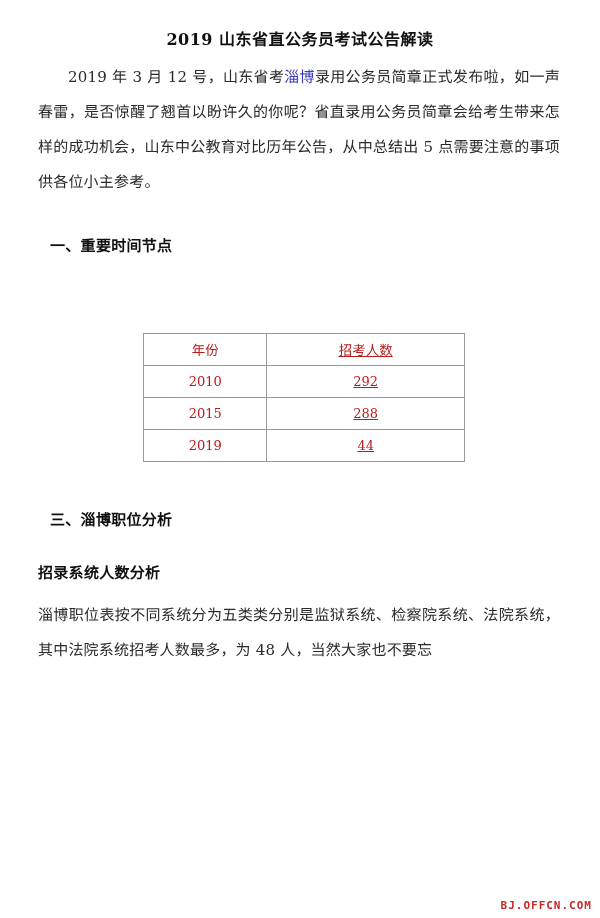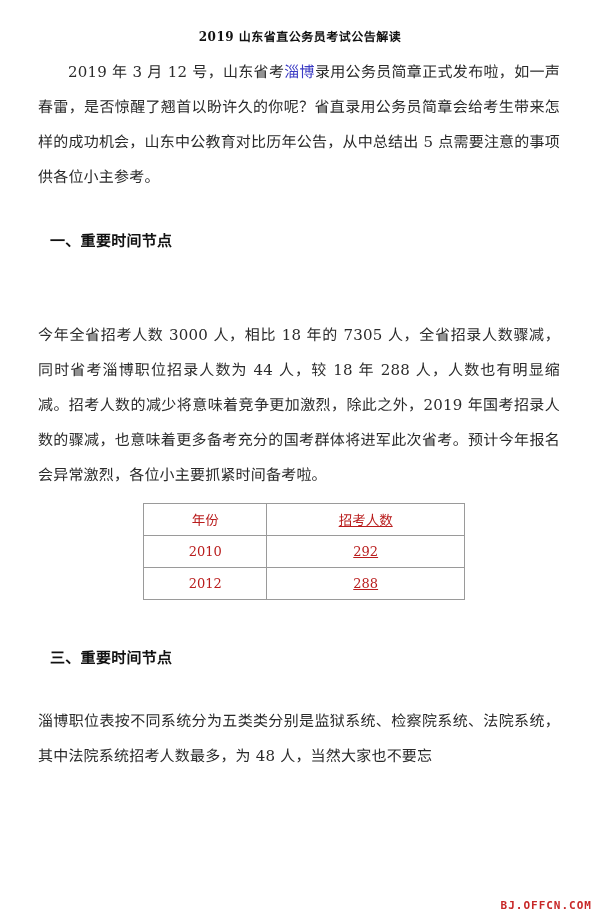--- a/index.html
+++ b/index.html
@@ -21,21 +21,21 @@
   .page {
     position: relative;
     width: 600px;
     height: 918px;
     box-sizing: border-box;
     padding: 0;
   }
 
   .doc-title {
     text-align: center;
-    font-size: 12px;
+    font-size: 16px;
     font-weight: bold;
     letter-spacing: 0.5px;
     color: #111;
     margin: 0;
     padding: 30px 0 0 0;
     line-height: 1.3;
     font-family: "DejaVu Serif", "Liberation Serif", serif;
   }
 
   .content {
@@ -151,50 +151,54 @@
 
     <div class="spacer-md"></div>
 
     <h2 class="section-heading">一、重要时间节点</h2>
 
     <div class="spacer-xl"></div>
 
 
     <div class="spacer-sm"></div>
 
-    <p class="para">今年全省招考人数 3000 人，相比 18 年的 7305 人，全省招录人数骤减，同时省考淄博职位招录人数为 44 人，较 18 年 288 人，人数也有明显缩减。招考人数的减少将意味着竞争更加激烈，除此之外，2019 年国考招录人数的骤减，也意味着更多备考充分的国考群体将进军此次省考。预计今年报名会异常激烈，各位小主要抓紧时间备考啦。</p>
 
 
     <div class="table-wrap">
       <table class="data-table">
         <thead>
           <tr>
             <th class="col-year">年份</th>
             <th class="col-count">招考人数</th>
           </tr>
         </thead>
         <tbody>
           <tr>
             <td class="col-year">2010</td>
             <td class="col-count">292</td>
           </tr>
           <tr>
-            <td class="col-year">2012</td>
+            <td class="col-year">2015</td>
             <td class="col-count">288</td>
+          </tr>
+          <tr>
+            <td class="col-year">2019</td>
+            <td class="col-count">44</td>
           </tr>
         </tbody>
       </table>
     </div>
 
     <div class="spacer-lg"></div>
 
-    <h2 class="section-heading">三、重要时间节点</h2>
-
-    <div class="spacer-sm"></div>
-
+    <h2 class="section-heading">三、淄博职位分析</h2>
+
+    <div class="spacer-sm"></div>
+
+    <h3 class="sub-heading">招录系统人数分析</h3>
 
     <div class="spacer-sm"></div>
 
     <p class="para">淄博职位表按不同系统分为五类类分别是监狱系统、检察院系统、法院系统，其中法院系统招考人数最多，为 48 人，当然大家也不要忘</p>
 
   </div>
 
   <div class="watermark">BJ.OFFCN.COM</div>
 
 </div>

